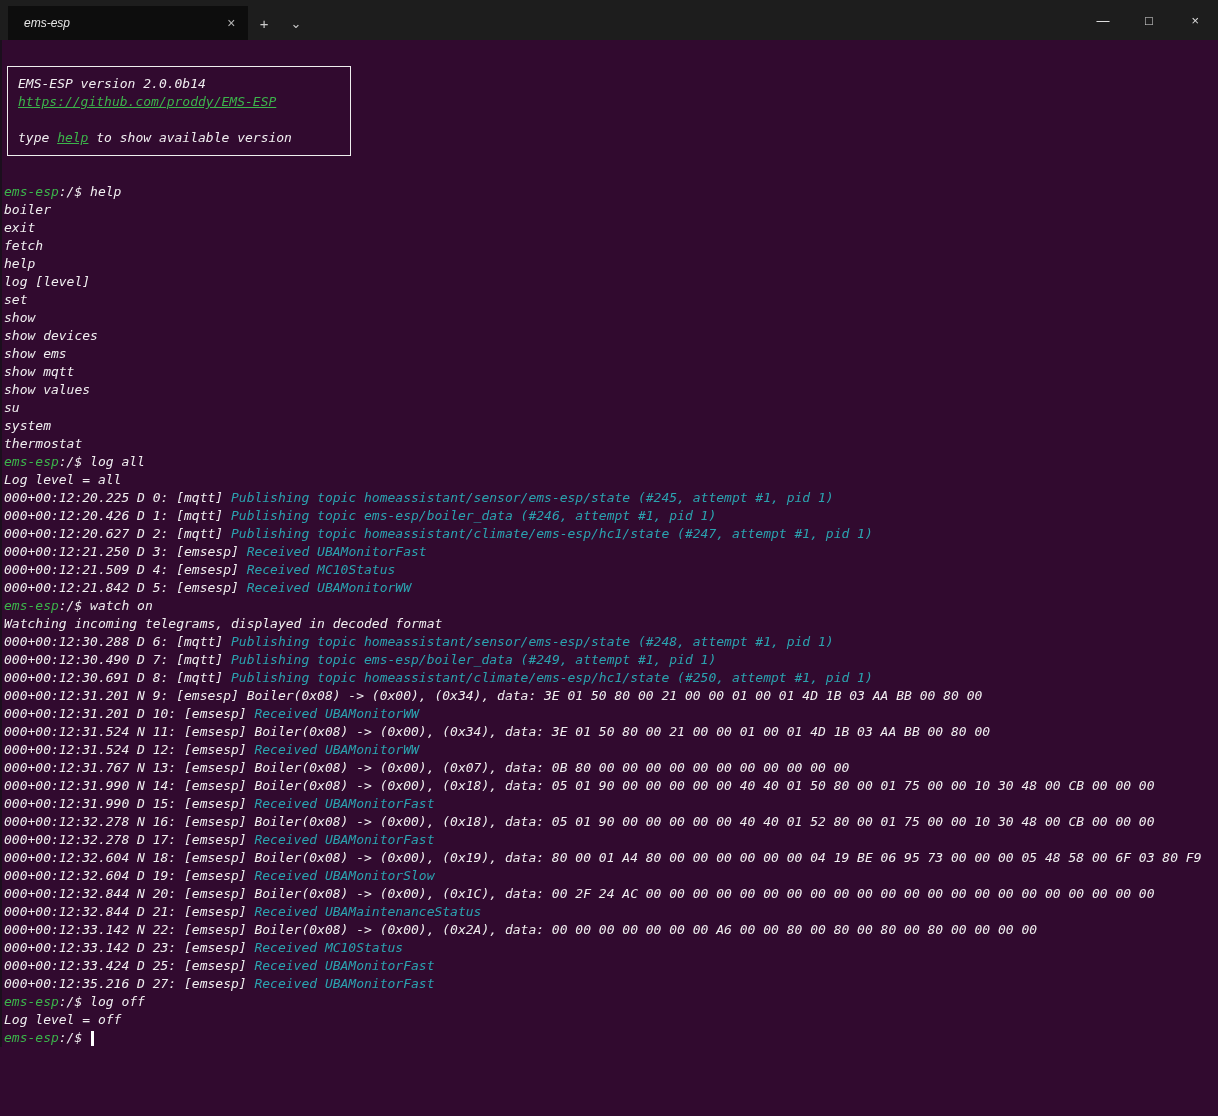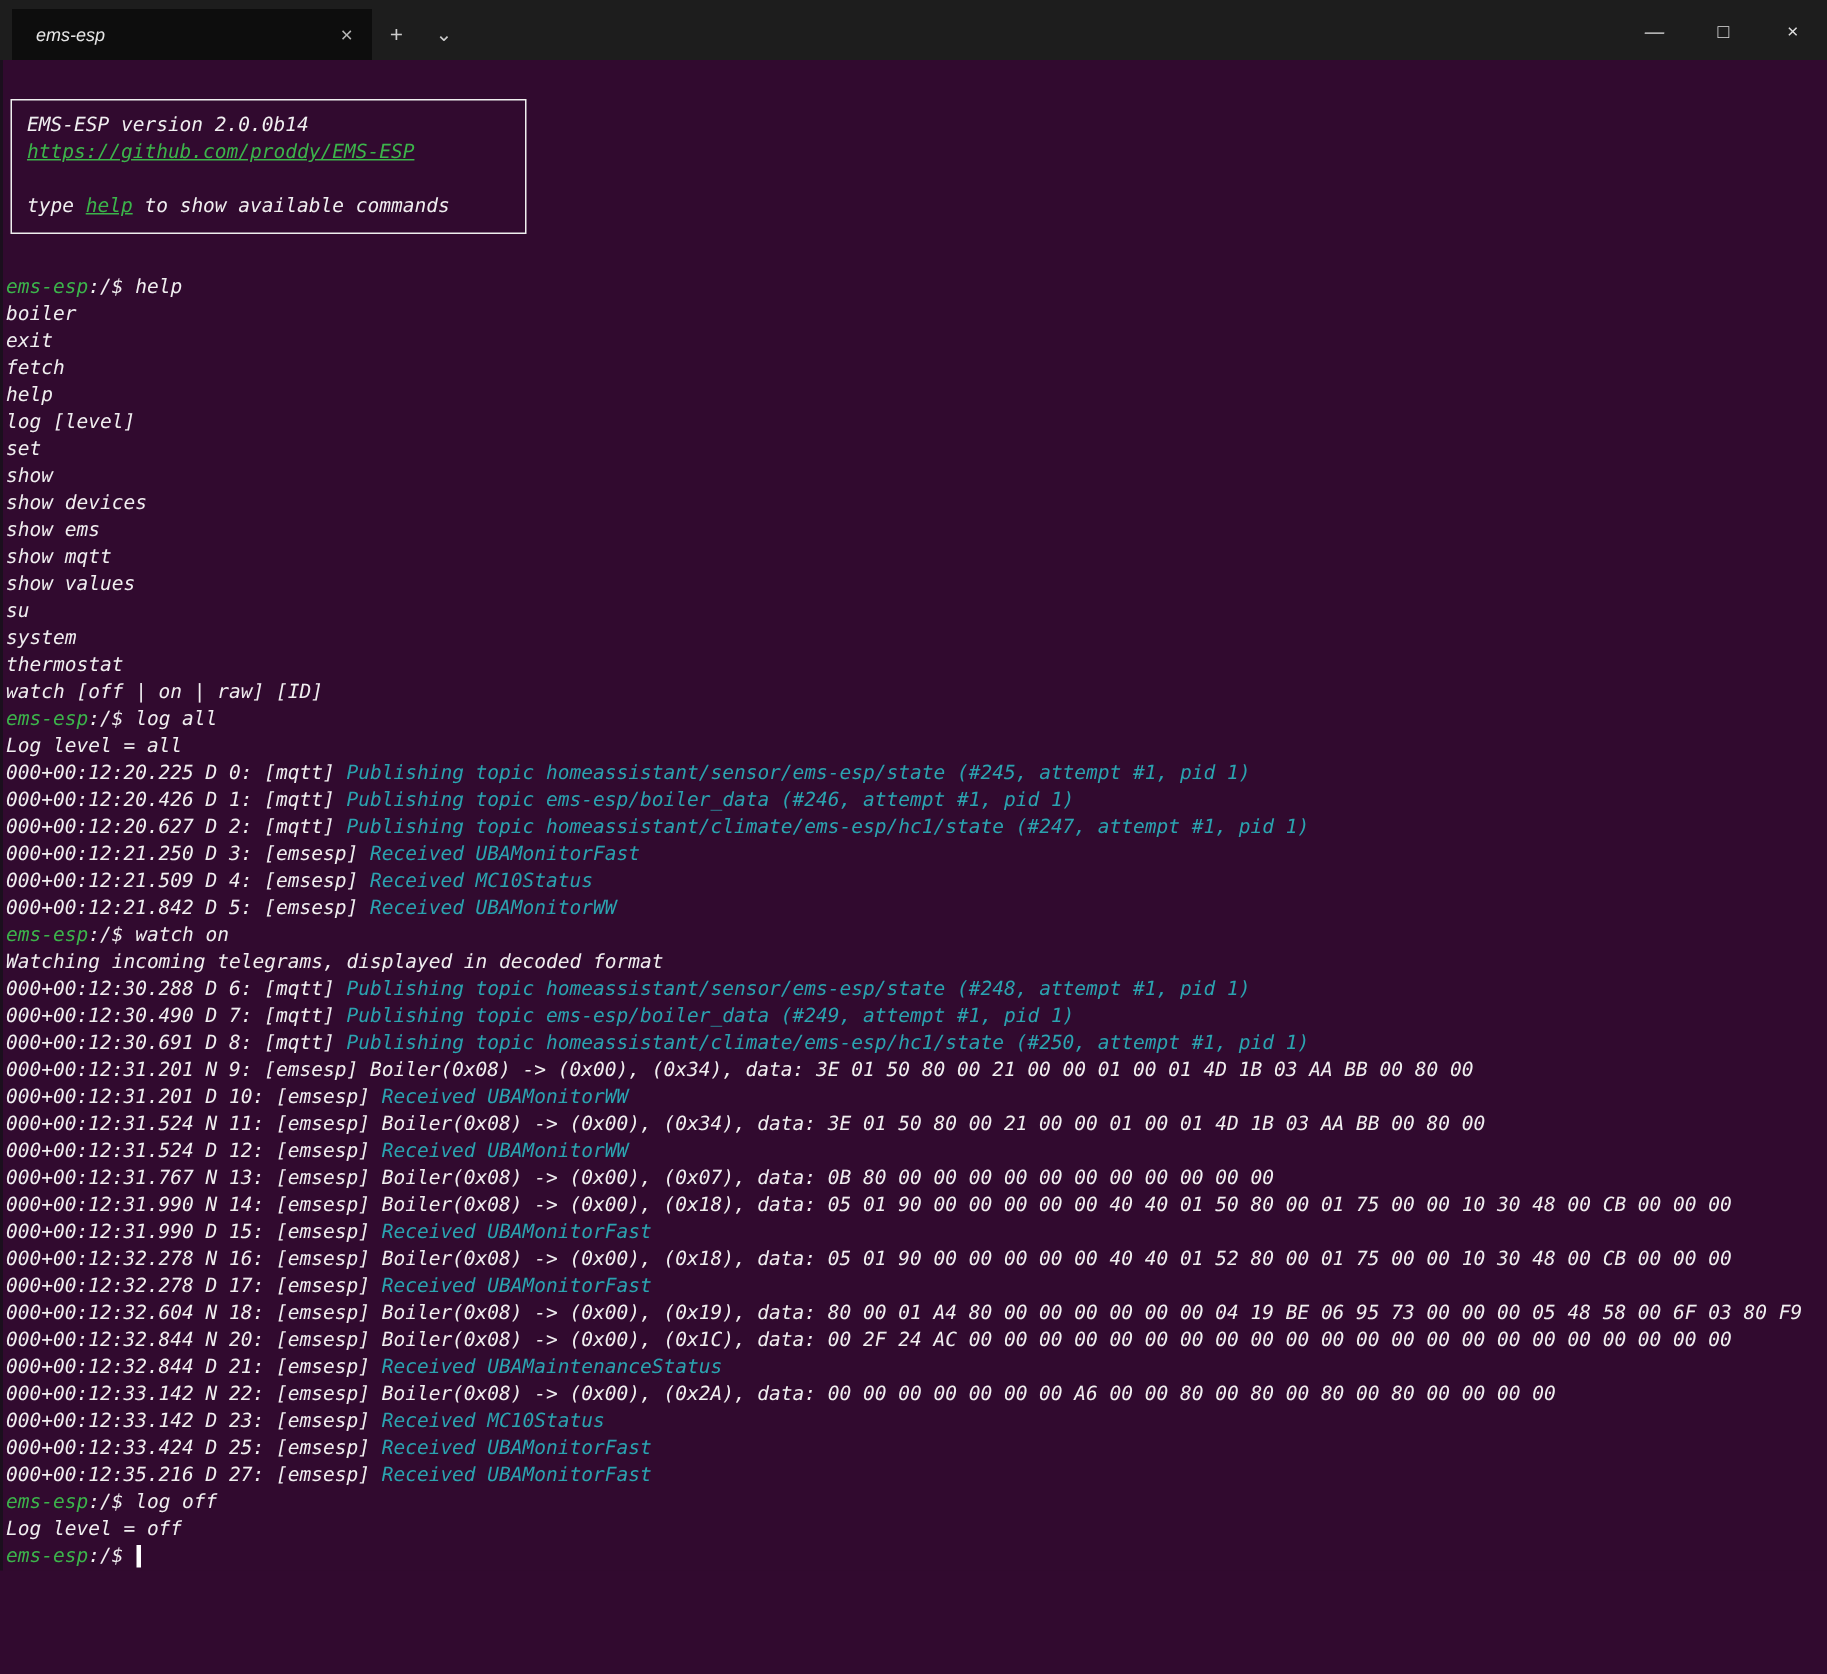--- a/index.html
+++ b/index.html
@@ -100,40 +100,39 @@
       </div>
     </div>
   </div>
 
   <div class="terminal">
 
     <div class="banner-box">
       <div class="bline">EMS-ESP version 2.0.0b14</div>
       <div class="bline"><span class="link">https://github.com/proddy/EMS-ESP</span></div>
       <div class="bline">&nbsp;</div>
-      <div class="bline"><span>type </span><span class="uline-green">help</span><span> to show available commands</span></div>
+      <div class="bline"><span>type </span><span class="uline-green">help</span><span> to show available version</span></div>
     </div>
 
     <div class="term-lines" id="term-lines">
         <div class="line"><span class="seg-g">ems-esp</span><span class="seg-w">:/$ help</span></div>
         <div class="line"><span class="seg-w">boiler</span></div>
         <div class="line"><span class="seg-w">exit</span></div>
         <div class="line"><span class="seg-w">fetch</span></div>
         <div class="line"><span class="seg-w">help</span></div>
         <div class="line"><span class="seg-w">log [level]</span></div>
         <div class="line"><span class="seg-w">set</span></div>
         <div class="line"><span class="seg-w">show</span></div>
         <div class="line"><span class="seg-w">show devices</span></div>
         <div class="line"><span class="seg-w">show ems</span></div>
         <div class="line"><span class="seg-w">show mqtt</span></div>
         <div class="line"><span class="seg-w">show values</span></div>
         <div class="line"><span class="seg-w">su</span></div>
         <div class="line"><span class="seg-w">system</span></div>
         <div class="line"><span class="seg-w">thermostat</span></div>
-        <div class="line"><span class="seg-w">watch [off | on | raw] [ID]</span></div>
         <div class="line"><span class="seg-g">ems-esp</span><span class="seg-w">:/$ log all</span></div>
         <div class="line"><span class="seg-w">Log level = all</span></div>
         <div class="line"><span class="seg-w">000+00:12:20.225 D 0: [mqtt] </span><span class="seg-c">Publishing topic homeassistant/sensor/ems-esp/state (#245, attempt #1, pid 1)</span></div>
         <div class="line"><span class="seg-w">000+00:12:20.426 D 1: [mqtt] </span><span class="seg-c">Publishing topic ems-esp/boiler_data (#246, attempt #1, pid 1)</span></div>
         <div class="line"><span class="seg-w">000+00:12:20.627 D 2: [mqtt] </span><span class="seg-c">Publishing topic homeassistant/climate/ems-esp/hc1/state (#247, attempt #1, pid 1)</span></div>
         <div class="line"><span class="seg-w">000+00:12:21.250 D 3: [emsesp] </span><span class="seg-c">Received UBAMonitorFast</span></div>
         <div class="line"><span class="seg-w">000+00:12:21.509 D 4: [emsesp] </span><span class="seg-c">Received MC10Status</span></div>
         <div class="line"><span class="seg-w">000+00:12:21.842 D 5: [emsesp] </span><span class="seg-c">Received UBAMonitorWW</span></div>
         <div class="line"><span class="seg-g">ems-esp</span><span class="seg-w">:/$ watch on</span></div>
         <div class="line"><span class="seg-w">Watching incoming telegrams, displayed in decoded format</span></div>
@@ -143,20 +142,21 @@
         <div class="line"><span class="seg-w">000+00:12:31.201 N 9: [emsesp] Boiler(0x08) -&gt; (0x00), (0x34), data: 3E 01 50 80 00 21 00 00 01 00 01 4D 1B 03 AA BB 00 80 00</span></div>
         <div class="line"><span class="seg-w">000+00:12:31.201 D 10: [emsesp] </span><span class="seg-c">Received UBAMonitorWW</span></div>
         <div class="line"><span class="seg-w">000+00:12:31.524 N 11: [emsesp] Boiler(0x08) -&gt; (0x00), (0x34), data: 3E 01 50 80 00 21 00 00 01 00 01 4D 1B 03 AA BB 00 80 00</span></div>
         <div class="line"><span class="seg-w">000+00:12:31.524 D 12: [emsesp] </span><span class="seg-c">Received UBAMonitorWW</span></div>
         <div class="line"><span class="seg-w">000+00:12:31.767 N 13: [emsesp] Boiler(0x08) -&gt; (0x00), (0x07), data: 0B 80 00 00 00 00 00 00 00 00 00 00 00</span></div>
         <div class="line"><span class="seg-w">000+00:12:31.990 N 14: [emsesp] Boiler(0x08) -&gt; (0x00), (0x18), data: 05 01 90 00 00 00 00 00 40 40 01 50 80 00 01 75 00 00 10 30 48 00 CB 00 00 00</span></div>
         <div class="line"><span class="seg-w">000+00:12:31.990 D 15: [emsesp] </span><span class="seg-c">Received UBAMonitorFast</span></div>
         <div class="line"><span class="seg-w">000+00:12:32.278 N 16: [emsesp] Boiler(0x08) -&gt; (0x00), (0x18), data: 05 01 90 00 00 00 00 00 40 40 01 52 80 00 01 75 00 00 10 30 48 00 CB 00 00 00</span></div>
         <div class="line"><span class="seg-w">000+00:12:32.278 D 17: [emsesp] </span><span class="seg-c">Received UBAMonitorFast</span></div>
         <div class="line"><span class="seg-w">000+00:12:32.604 N 18: [emsesp] Boiler(0x08) -&gt; (0x00), (0x19), data: 80 00 01 A4 80 00 00 00 00 00 00 04 19 BE 06 95 73 00 00 00 05 48 58 00 6F 03 80 F9</span></div>
+        <div class="line"><span class="seg-w">000+00:12:32.604 D 19: [emsesp] </span><span class="seg-c">Received UBAMonitorSlow</span></div>
         <div class="line"><span class="seg-w">000+00:12:32.844 N 20: [emsesp] Boiler(0x08) -&gt; (0x00), (0x1C), data: 00 2F 24 AC 00 00 00 00 00 00 00 00 00 00 00 00 00 00 00 00 00 00 00 00 00 00</span></div>
         <div class="line"><span class="seg-w">000+00:12:32.844 D 21: [emsesp] </span><span class="seg-c">Received UBAMaintenanceStatus</span></div>
         <div class="line"><span class="seg-w">000+00:12:33.142 N 22: [emsesp] Boiler(0x08) -&gt; (0x00), (0x2A), data: 00 00 00 00 00 00 00 A6 00 00 80 00 80 00 80 00 80 00 00 00 00</span></div>
         <div class="line"><span class="seg-w">000+00:12:33.142 D 23: [emsesp] </span><span class="seg-c">Received MC10Status</span></div>
         <div class="line"><span class="seg-w">000+00:12:33.424 D 25: [emsesp] </span><span class="seg-c">Received UBAMonitorFast</span></div>
         <div class="line"><span class="seg-w">000+00:12:35.216 D 27: [emsesp] </span><span class="seg-c">Received UBAMonitorFast</span></div>
         <div class="line"><span class="seg-g">ems-esp</span><span class="seg-w">:/$ log off</span></div>
         <div class="line"><span class="seg-w">Log level = off</span></div>
         <div class="line"><span class="seg-g">ems-esp</span><span class="seg-w">:/$ </span><span class="cursor"></span></div>
       </div>

